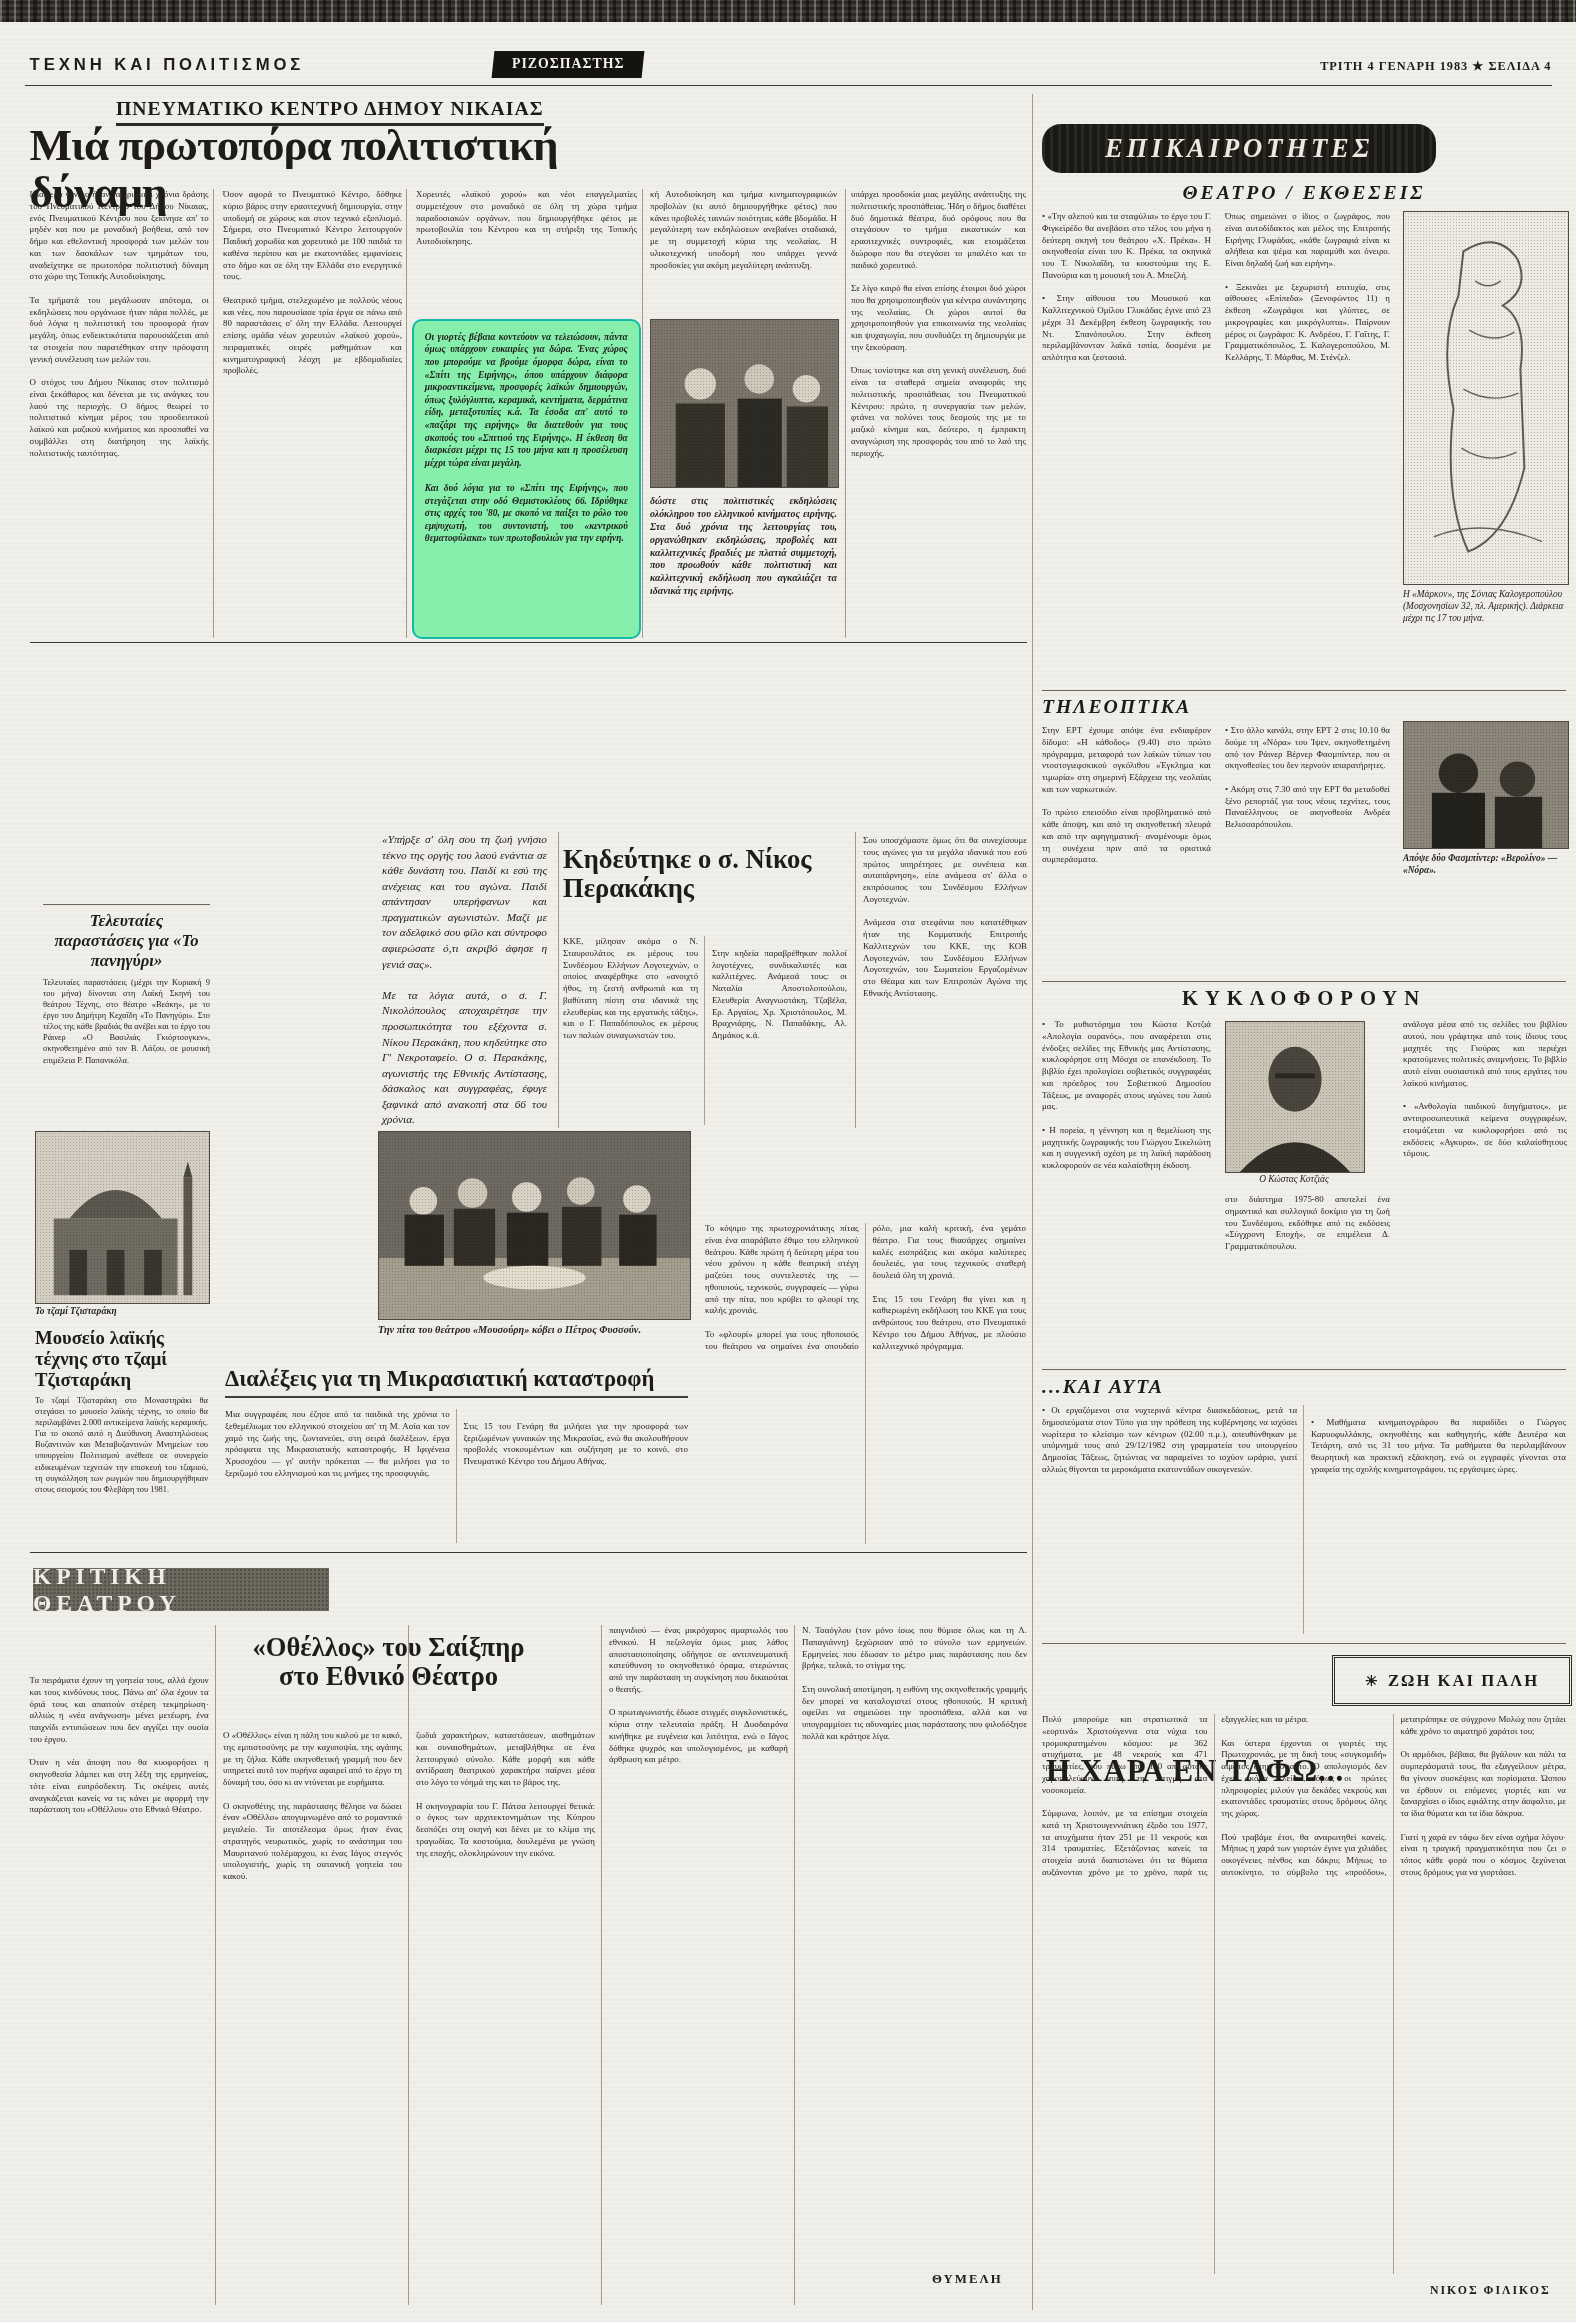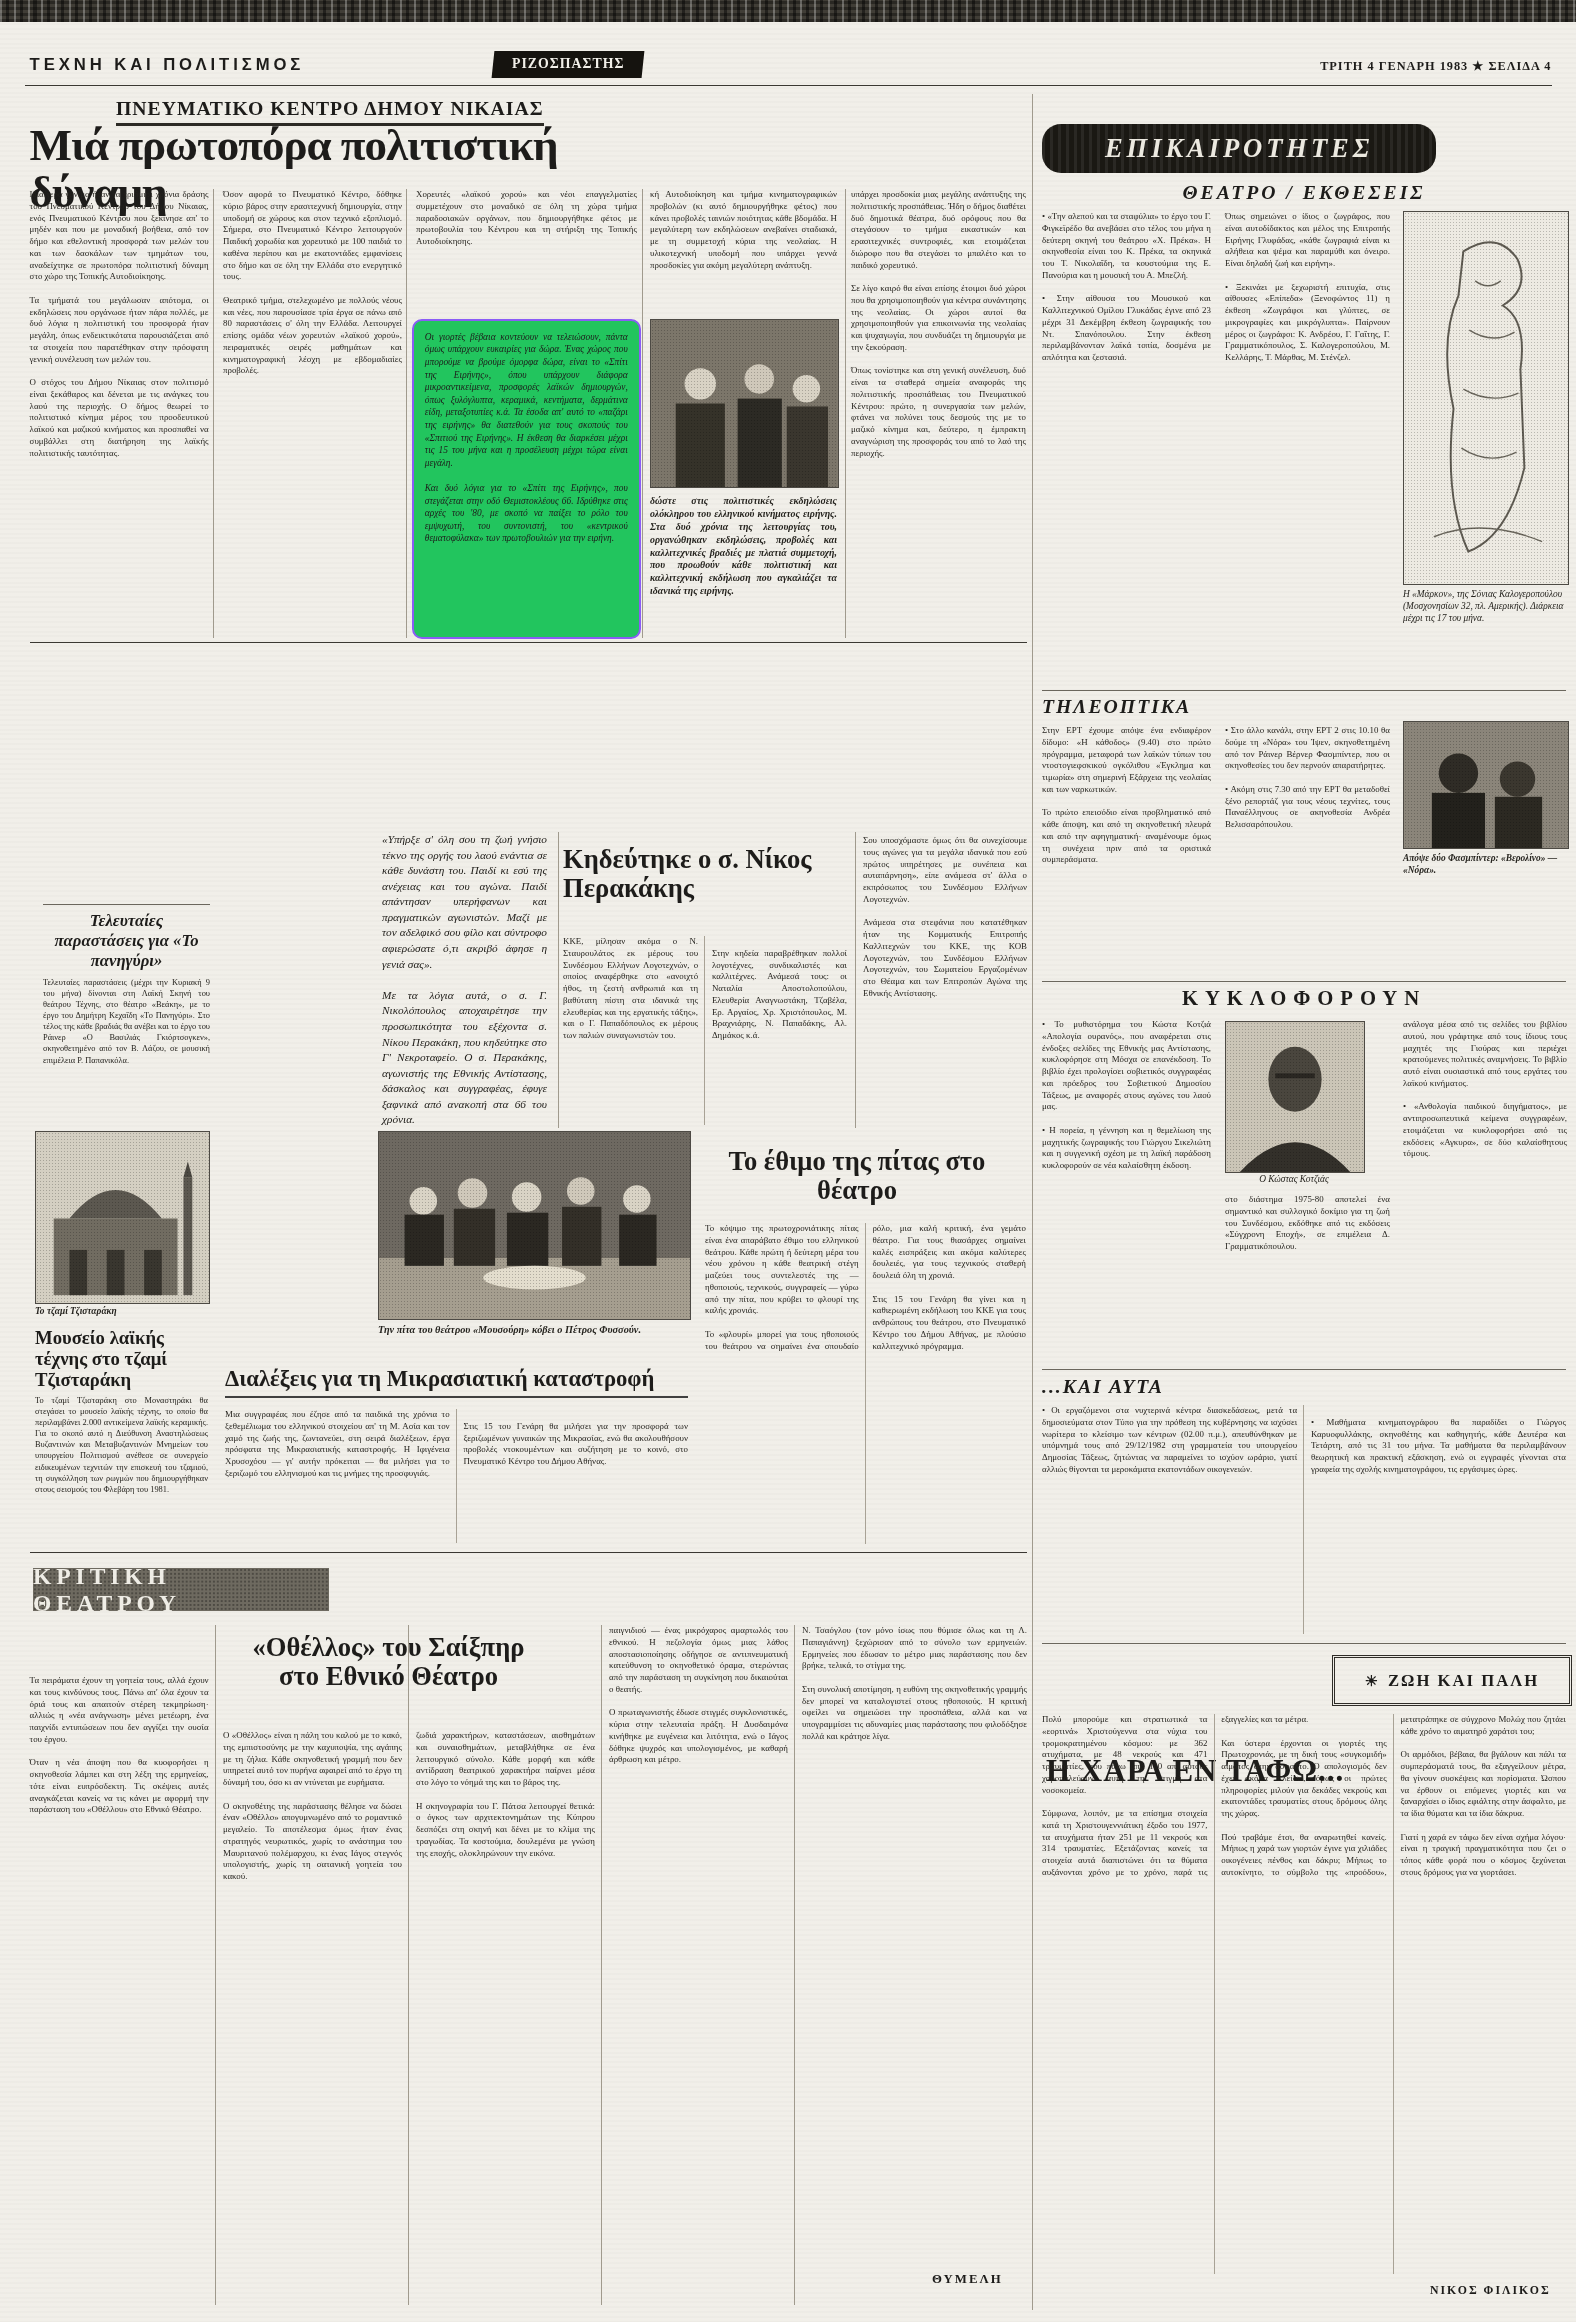--- a/index.html
+++ b/index.html
@@ -19,22 +19,22 @@
   .headline-xl{font-size:45px;font-weight:bold;line-height:1.04;letter-spacing:-1px;}
   .headline-md{font-size:26.6px;font-weight:bold;line-height:1.1;}
   .headline-sm{font-size:22.7px;font-weight:bold;line-height:1.1;}
   .kicker{font-size:19.7px;font-weight:bold;border-bottom:3px solid #2c2a25;padding-bottom:3px;letter-spacing:1px;}
   .section-head{font-size:19.7px;font-weight:bold;font-style:italic;letter-spacing:2px;}
   .photo{background:#9b958a;border:1px solid #4d4a44;overflow:hidden;}
   .photo::after{content:"";position:absolute;inset:0;
         background-image:radial-gradient(rgba(0,0,0,.22) 1px,transparent 1px);background-size:3px 3px;}
   .photo{position:absolute;}
   .caption{font-size:9.4px;line-height:1.25;font-style:italic;font-weight:bold;color:#26241f;}
-  .inset-box{border:2px solid #8b5cf6;border-radius:9.9px;padding:9.9px 10.8px;background:#22c55e;
-        font-size:9.4px;line-height:1.34;font-style:italic;font-weight:normal;text-align:justify;white-space:pre-line;}
+  .inset-box{border:2px solid #14b8a6;border-radius:9.9px;padding:9.9px 10.8px;background:#86efac;
+        font-size:9.4px;line-height:1.34;font-style:italic;font-weight:bold;text-align:justify;white-space:pre-line;}
   .masthead{background:#15130f;color:#f1efe9;font-weight:bold;font-size:13.8px;letter-spacing:1px;
         display:flex;align-items:center;justify-content:center;transform:skewX(-6deg);}
   .banner-dark{background:#1a1813;border-radius:7.9px;display:flex;align-items:center;justify-content:center;
         color:#ece9e0;font-weight:bold;font-style:italic;font-size:26.6px;letter-spacing:3.9px;
         background-image:repeating-linear-gradient(90deg,rgba(255,255,255,.07) 0 3px,transparent 3px 7.9px);}
   .banner-gray{background:#6e6a60;display:flex;align-items:center;justify-content:center;
         color:#efede6;font-weight:bold;font-size:23.6px;letter-spacing:4.9px;
         background-image:radial-gradient(rgba(0,0,0,.3) 1px,transparent 1px);background-size:3.9px 3.9px;}
   .zoi-box{border:3.9px double #2f2d28;display:flex;align-items:center;justify-content:center;gap:7.9px;
         font-weight:bold;font-size:16.7px;letter-spacing:2px;}
@@ -216,21 +216,20 @@
       <rect x="26" y="84" width="40" height="52" fill="#2b2822"></rect>
         <rect x="76" y="78" width="42" height="58" fill="#332f28"></rect>
         <rect x="130" y="82" width="42" height="54" fill="#2b2822"></rect>
         <rect x="186" y="76" width="40" height="60" fill="#332f28"></rect>
         <rect x="244" y="84" width="38" height="52" fill="#2b2822"></rect>
       <ellipse cx="158" cy="148" rx="52" ry="12" fill="#e3ddcd"></ellipse>
     </svg>
   </div>
   <div class="abs caption" style="left:378px;top:1324px;width:311px;font-size:10.3px;">Την πίτα του θεάτρου «Μουσούρη» κόβει ο Πέτρος Φυσσούν.</div>
 
-  <div class="abs headline-md center" style="left:719px;top:1147px;width:276px;">Το έθιμο της πίτας στο θέατρο</div>
   <div class="abs body cols2" style="left:705px;top:1223px;width:321px;height:321px;">Το κόψιμο της πρωτοχρονιάτικης πίτας είναι ένα απαράβατο έθιμο του ελληνικού θεάτρου. Κάθε πρώτη ή δεύτερη μέρα του νέου χρόνου η κάθε θεατρική στέγη μαζεύει τους συντελεστές της — ηθοποιούς, τεχνικούς, συγγραφείς — γύρω από την πίτα, που κρύβει το φλουρί της καλής χρονιάς.
 
 Το «φλουρί» μπορεί για τους ηθοποιούς του θεάτρου να σημαίνει ένα σπουδαίο ρόλο, μια καλή κριτική, ένα γεμάτο θέατρο. Για τους θιασάρχες σημαίνει καλές εισπράξεις και ακόμα καλύτερες δουλειές, για τους τεχνικούς σταθερή δουλειά όλη τη χρονιά.
 
 Στις 15 του Γενάρη θα γίνει και η καθιερωμένη εκδήλωση του ΚΚΕ για τους ανθρώπους του θεάτρου, στο Πνευματικό Κέντρο του Δήμου Αθήνας, με πλούσιο καλλιτεχνικό πρόγραμμα.</div>
 
   <div class="abs headline-sm" style="left:225px;top:1367px;width:463px;border-bottom:2px solid #404040;padding-bottom:3.9px;">Διαλέξεις για τη Μικρασιατική καταστροφή</div>
   <div class="abs body cols2" style="left:225px;top:1409px;width:463px;height:134px;">Μια συγγραφέας που έζησε από τα παιδικά της χρόνια το ξεθεμέλιωμα του ελληνικού στοιχείου απ' τη Μ. Ασία και τον χαμό της ζωής της, ζωντανεύει, στη σειρά διαλέξεων, έργα πρόσφατα της Μικρασιατικής καταστροφής. Η Ιφιγένεια Χρυσοχόου — γι' αυτήν πρόκειται — θα μιλήσει για το ξεριζωμό του ελληνισμού και τις μνήμες της προσφυγιάς.
 
 Στις 15 του Γενάρη θα μιλήσει για την προσφορά των ξεριζωμένων γυναικών της Μικρασίας, ενώ θα ακολουθήσουν προβολές ντοκουμέντων και συζήτηση με το κοινό, στο Πνευματικό Κέντρο του Δήμου Αθήνας.</div>

